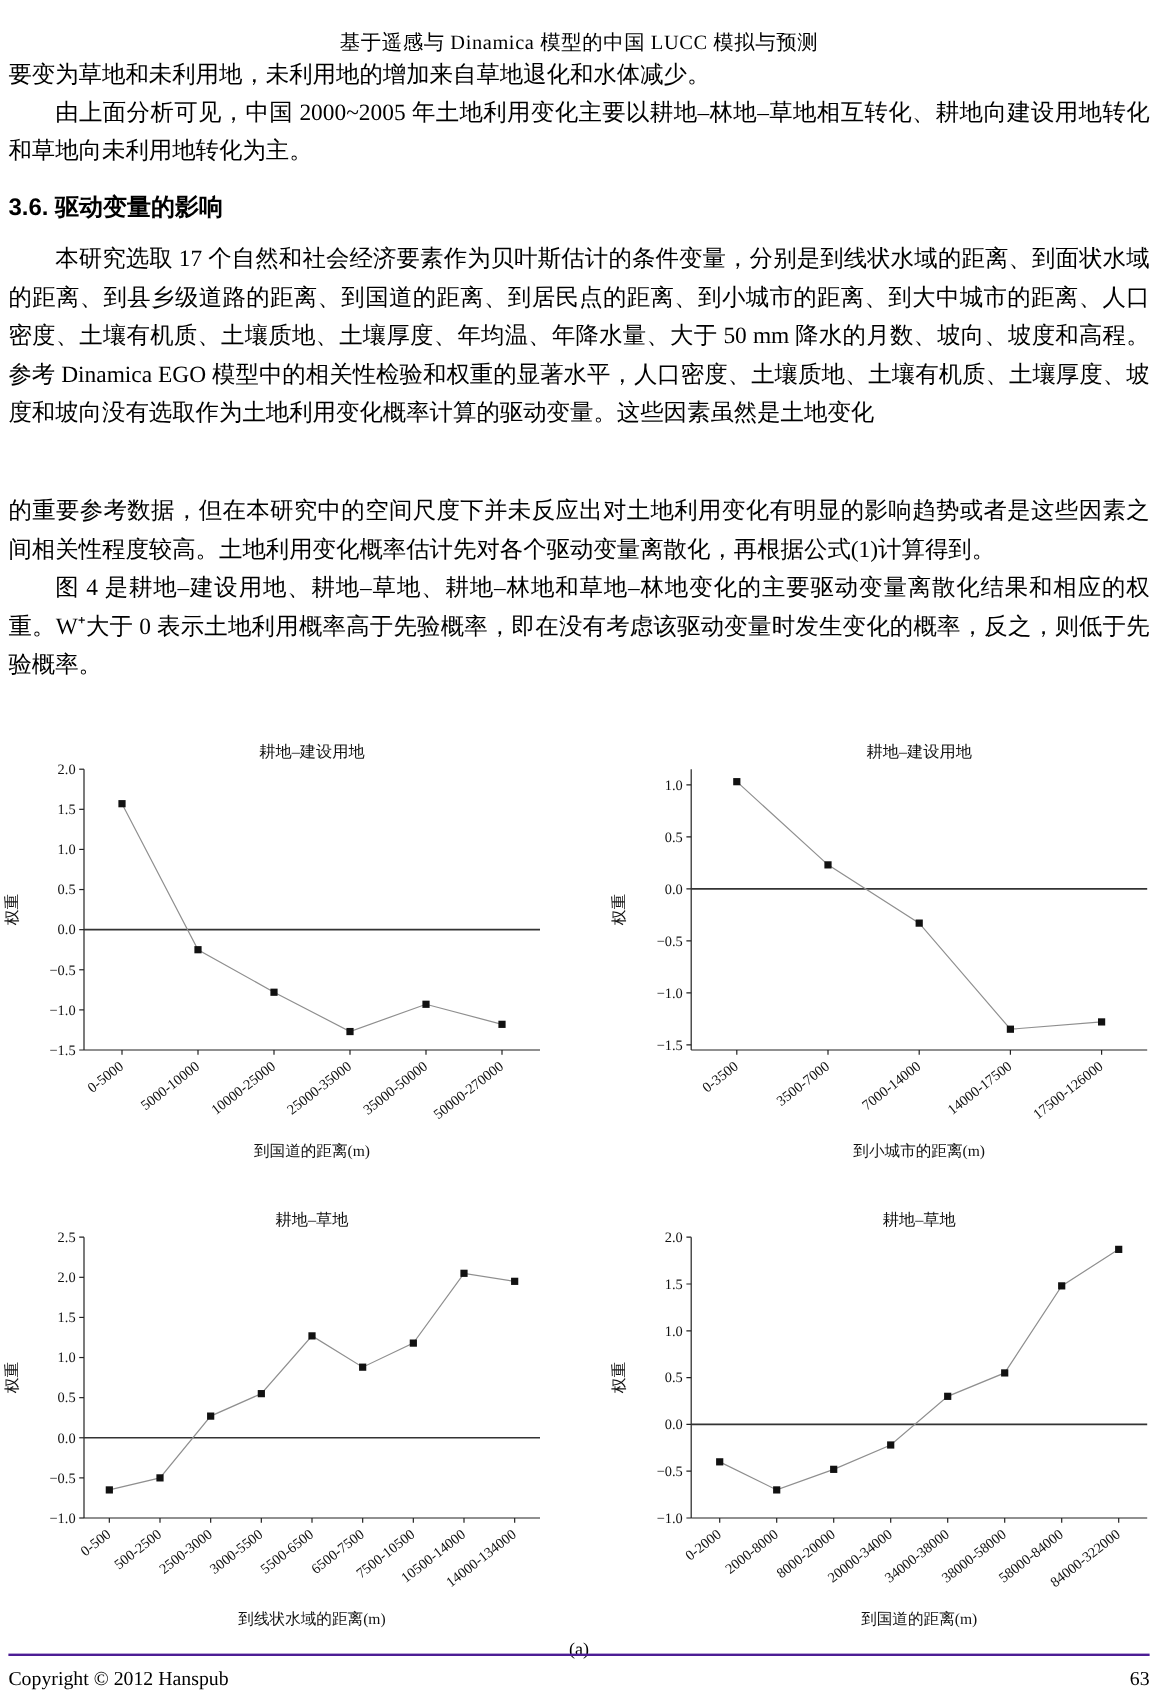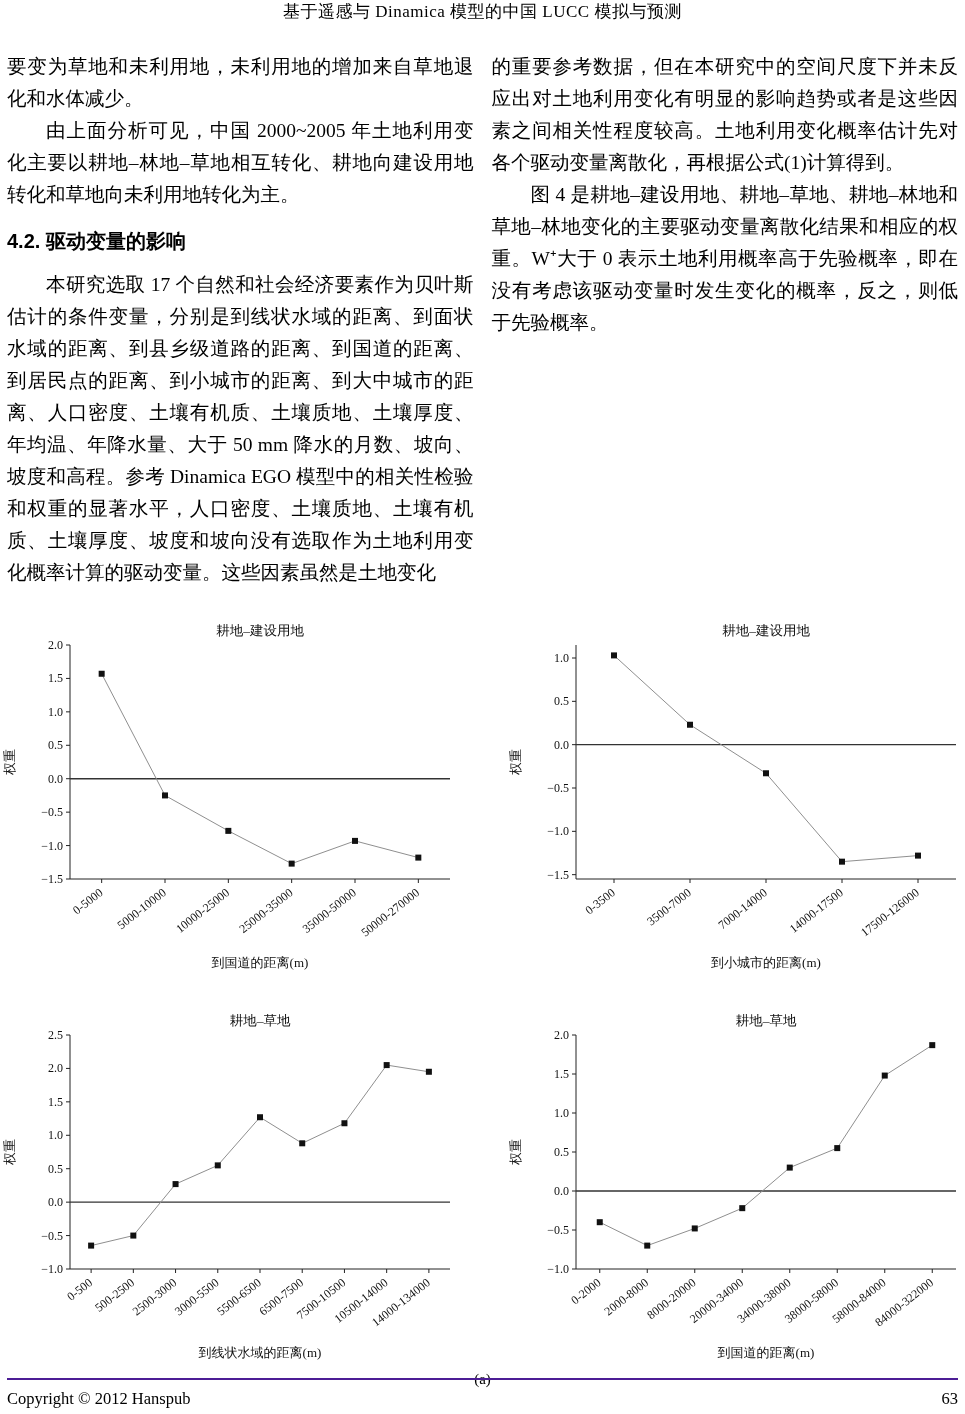--- a/index.html
+++ b/index.html
@@ -4,24 +4,24 @@
 <style>
   * { margin:0; padding:0; box-sizing:border-box; }
   html, body { background:#ffffff; }
   .page {
     width:965px; height:1414px; position:relative; margin:0 auto;
     background:#ffffff; color:#000;
     font-family:"Liberation Serif", serif;
     overflow:hidden;
   }
   .running-head {
-    text-align:center; padding-top:0; font-size:17px; letter-spacing:0.5px;
+    text-align:center; padding-top:24px; font-size:17px; letter-spacing:0.5px;
   }
   .columns {
-    display:flex; gap:18px; padding:0 7px; margin-top:28px; min-height:556px;
+    display:flex; gap:18px; padding:0 7px; min-height:556px;flex-direction:column;
   }
   .col {
     flex:1; font-size:19.5px; line-height:32px; text-align:justify;
   }
   p.indent { text-indent:2em; }
   h2.section {
     font-family:"Liberation Sans", sans-serif;
     font-weight:700; font-size:20px; margin:14px 0 12px 0; text-align:left;
   }
   .figure { margin-top:14px; }
@@ -48,21 +48,21 @@
 <body>
 
 <div class="page">
 
   <div class="running-head">基于遥感与 Dinamica 模型的中国 LUCC 模拟与预测</div>
 
   <div class="columns">
     <div class="col">
       <p>要变为草地和未利用地，未利用地的增加来自草地退化和水体减少。</p>
       <p class="indent">由上面分析可见，中国 2000~2005 年土地利用变化主要以耕地–林地–草地相互转化、耕地向建设用地转化和草地向未利用地转化为主。</p>
-      <h2 class="section">4.2. 驱动变量的影响</h2>
+      <h2 class="section">3.6. 驱动变量的影响</h2>
       <p class="indent">本研究选取 17 个自然和社会经济要素作为贝叶斯估计的条件变量，分别是到线状水域的距离、到面状水域的距离、到县乡级道路的距离、到国道的距离、到居民点的距离、到小城市的距离、到大中城市的距离、人口密度、土壤有机质、土壤质地、土壤厚度、年均温、年降水量、大于 50 mm 降水的月数、坡向、坡度和高程。参考 Dinamica EGO 模型中的相关性检验和权重的显著水平，人口密度、土壤质地、土壤有机质、土壤厚度、坡度和坡向没有选取作为土地利用变化概率计算的驱动变量。这些因素虽然是土地变化</p>
     </div>
     <div class="col">
       <p>的重要参考数据，但在本研究中的空间尺度下并未反应出对土地利用变化有明显的影响趋势或者是这些因素之间相关性程度较高。土地利用变化概率估计先对各个驱动变量离散化，再根据公式(1)计算得到。</p>
       <p class="indent">图 4 是耕地–建设用地、耕地–草地、耕地–林地和草地–林地变化的主要驱动变量离散化结果和相应的权重。W⁺大于 0 表示土地利用概率高于先验概率，即在没有考虑该驱动变量时发生变化的概率，反之，则低于先验概率。</p>
     </div>
   </div>
 
   <div class="figure">
     <div class="charts-grid">

